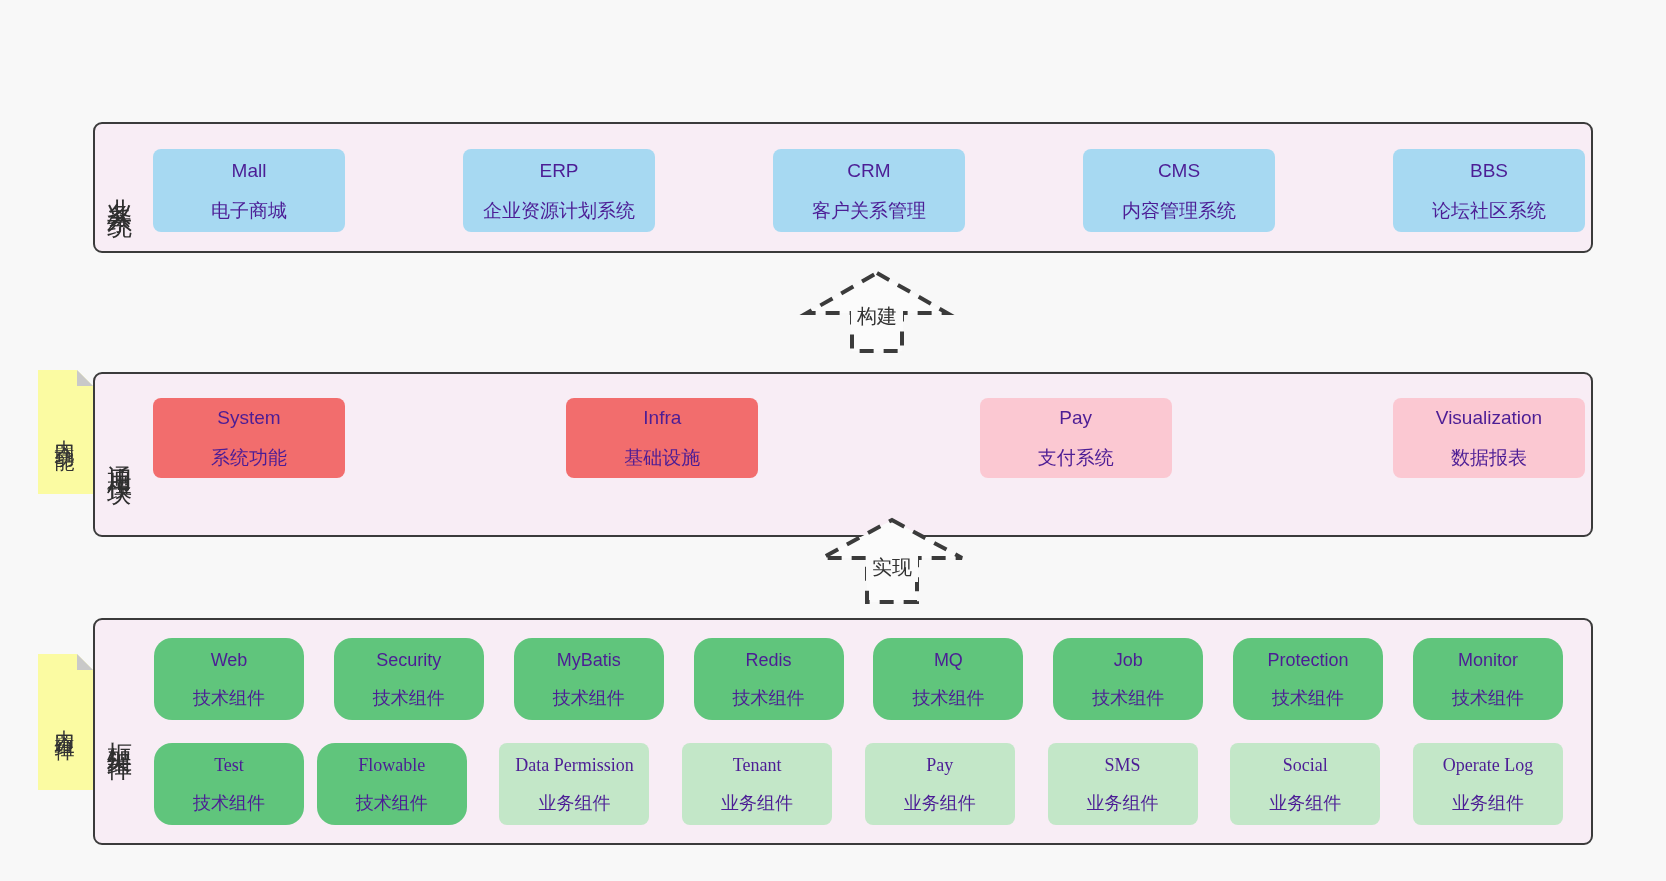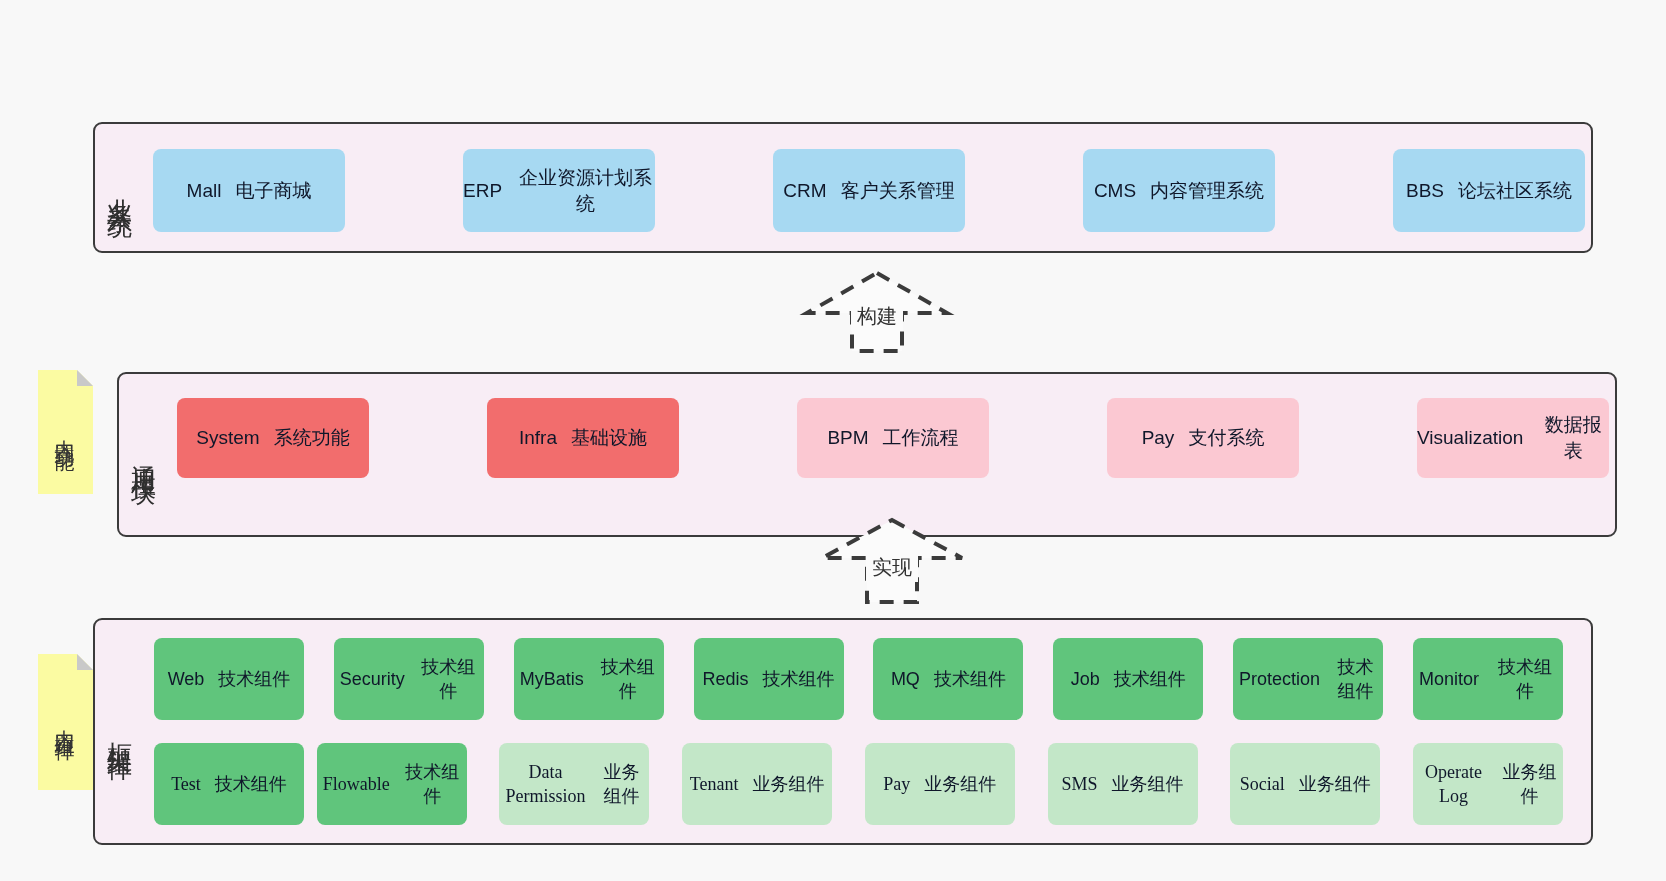--- a/index.html
+++ b/index.html
@@ -6,45 +6,45 @@
   .stage{
     position:relative;width:1666px;height:881px;background:#f8f8f8;
     font-family:"Liberation Sans","DejaVu Sans",sans-serif;color:#333;overflow:hidden;
   }
   
   .layer{
     position:absolute;left:93px;width:1500px;box-sizing:border-box;
     background:#f8edf5;border:2px solid #3b3b3b;border-radius:9px;
   }
   .layer-business{top:122px;height:131px;}
-  .layer-modules{top:372px;height:165px;margin-left:24px;}
+  .layer-modules{top:372px;height:165px;}
   .layer-components{top:618px;height:227px;}
   .v-label{
     position:absolute;left:9px;top:50%;transform:translateY(-50%);
     writing-mode:vertical-rl;text-orientation:upright;
     font-size:25px;letter-spacing:5px;color:#2f2f2f;white-space:nowrap;
   }
   
   .row{position:absolute;display:flex;justify-content:space-between;}
   .row6{left:58px;right:6px;}
   .layer-business .row6{top:25px;height:83px;}
   .layer-modules  .row6{top:24px;height:80px;}
   .row8{left:59px;right:28px;height:82px;}
   .row8.r1{top:18px;}
   .row8.r2{top:123px;font-family:Liberation Serif, serif;}
   .box{
-    border-radius:8px;display:flex;flex-direction:row;align-items:center;
-    justify-content:center;text-align:center;color:#0f172a;gap:14px;
+    border-radius:8px;display:flex;flex-direction:column;align-items:center;
+    justify-content:center;text-align:center;color:#4c1d95;gap:14px;
   }
   .row6 .box{width:192px;font-size:19px;line-height:26px;}
   .row8 .box{width:150px;font-size:18px;line-height:24px;padding:2px 6px;box-sizing:border-box;}
   .c-blue  {background:#a7d9f2;}
   .c-red   {background:#f26d6d;}
   .c-pink  {background:#fbc8d2;}
-  .c-green {background:#60c57c;}
+  .c-green {background:#60c57c;border-radius:18px;}
   .c-lgreen{background:#c3e7c8;margin-left:20px;}
   
   .arrow{position:absolute;overflow:visible;}
   .arrow text{font-family:"Liberation Sans","DejaVu Sans",sans-serif;}
   
   .note{position:absolute;left:38px;width:55px;}
   .note svg{display:block;}
   .note .note-text{
     position:absolute;inset:0;display:flex;align-items:center;justify-content:center;
     writing-mode:vertical-rl;text-orientation:upright;
@@ -103,24 +103,20 @@
     <div class="row row6">
       <div class="box c-red">
         <div>System</div>
         <div>系统功能</div>
       </div>
       <div class="box c-red">
         <div>Infra</div>
         <div>基础设施</div>
       </div>
       <div class="box c-pink">
-        <div>BPM</div>
-        <div>工作流程</div>
-      </div>
-      <div class="box c-pink">
         <div>Pay</div>
         <div>支付系统</div>
       </div>
       <div class="box c-pink">
         <div>Visualization</div>
         <div>数据报表</div>
       </div>
     </div>
   </div>
 

